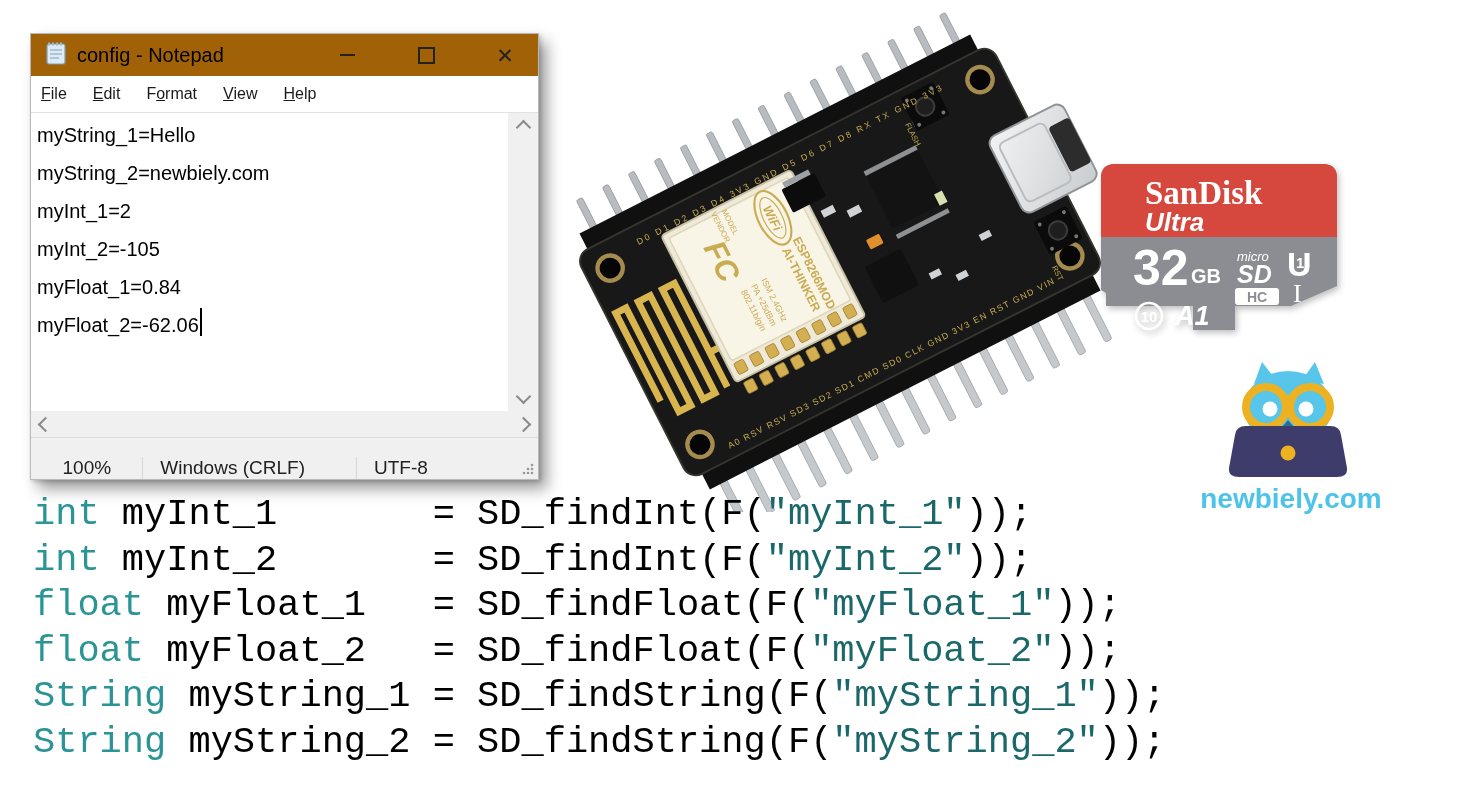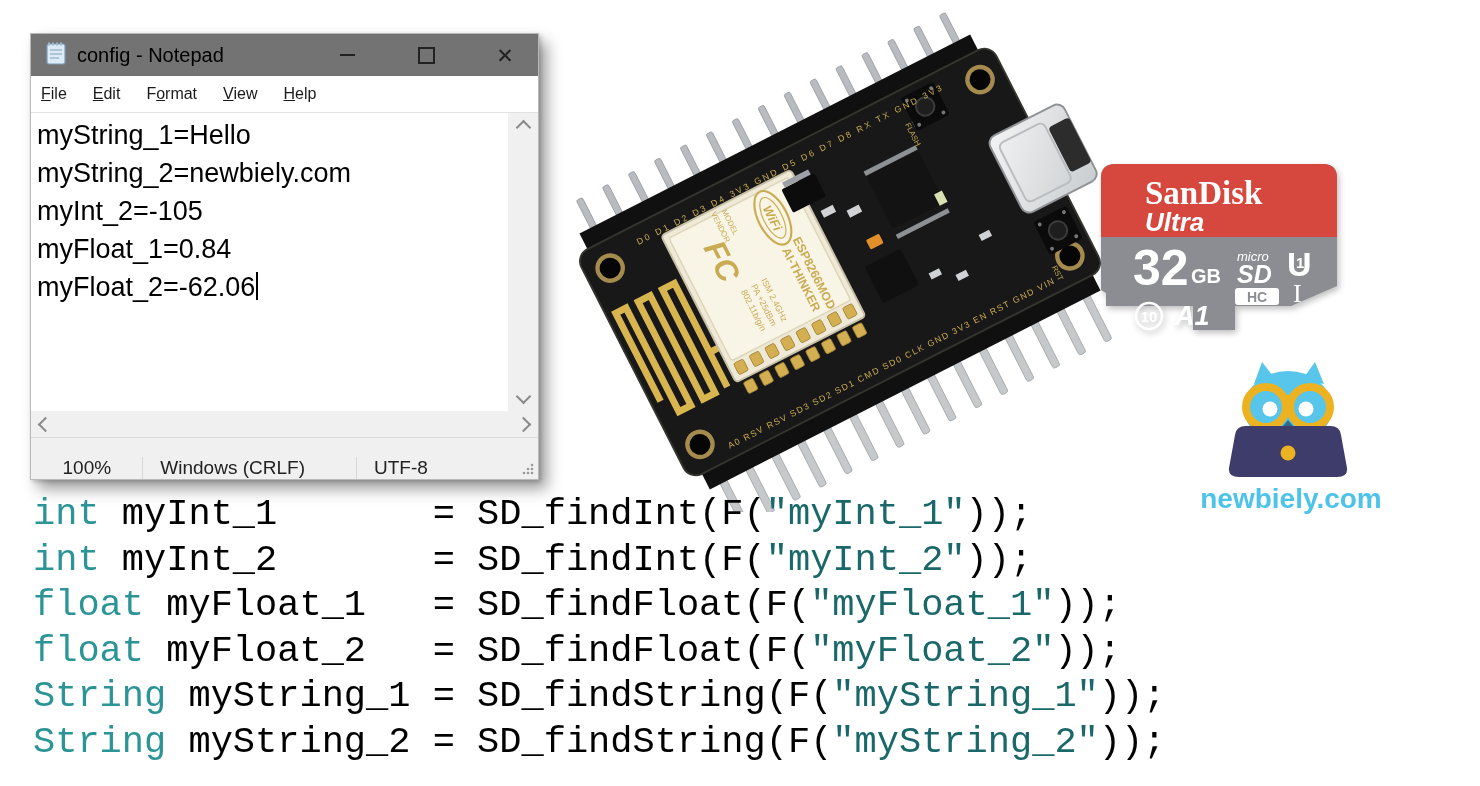--- a/index.html
+++ b/index.html
@@ -3,36 +3,36 @@
 <meta charset="utf-8">
 <style>
   html,body{margin:0;padding:0;background:#fff;}
   .canvas{position:relative;width:1480px;height:786px;background:#ffffff;overflow:hidden;
           font-family:"Liberation Sans",sans-serif;}
 
   
   .np-window{position:absolute;left:30px;top:33px;width:507px;height:445px;background:#fff;
              border:1px solid #b9b9b9;box-shadow:8px 9px 14px rgba(0,0,0,.38),2px 2px 4px rgba(0,0,0,.18);
              display:flex;flex-direction:column;}
-  .np-titlebar{height:42px;display:flex;align-items:center;background:#737373;flex:0 0 auto;justify-content:space-between;}
+  .np-titlebar{height:42px;display:flex;align-items:center;background:#a16207;flex:0 0 auto;justify-content:space-between;}
   .np-title-icon{margin-left:13px;flex:0 0 auto;}
   .np-title{margin-left:9px;font-size:20px;color:#000;flex:1 1 auto;white-space:nowrap;}
   .np-controls{display:flex;align-items:center;gap:33px;margin-right:10px;}
   .np-btn{width:46px;height:38px;display:flex;align-items:center;justify-content:center;cursor:default;}
   .np-min-glyph{width:15px;height:2px;background:#222;}
   .np-max-glyph{width:13px;height:13px;border:2px solid #222;}
   .np-close-glyph{font-size:21px;color:#222;line-height:1;}
   .np-menubar{height:36px;display:flex;align-items:center;background:#fff;font-size:16px;color:#1a1a1a;
               padding-left:10px;flex:0 0 auto;}
   .menu-item{padding:0 13px;white-space:pre;}
   .menu-item:first-child{padding-left:0;}
   .akey{text-decoration:underline;}
   .np-body{position:relative;flex:1 1 auto;border-top:1px solid #e2e2e2;}
   .np-text{position:absolute;left:0;top:0;right:30px;bottom:26px;background:#fff;overflow:hidden;
-           font-size:27px;color:#000;padding:3px 0 0 6px;line-height:38px;}
+           font-size:20px;color:#000;padding:3px 0 0 6px;line-height:38px;}
   .np-line{white-space:pre;}
   .caret{display:inline-block;width:2px;height:28px;background:#000;vertical-align:-4px;margin-left:1px;}
   .np-vscroll{position:absolute;right:0;top:0;width:30px;bottom:26px;background:#f0f0f0;
               display:flex;flex-direction:column;justify-content:space-between;align-items:center;padding:9px 0;}
   .np-hscroll{position:absolute;left:0;right:0;bottom:0;height:26px;background:#f0f0f0;
               display:flex;justify-content:space-between;align-items:center;padding:0 9px;}
   .chev{width:9px;height:9px;border-left:2px solid #8a8a8a;border-top:2px solid #8a8a8a;}
   .chev-up{transform:rotate(45deg);}
   .chev-down{transform:rotate(225deg);}
   .chev-left{transform:rotate(-45deg);}
@@ -94,20 +94,21 @@
       <span class="menu-item"><span></span><span class="akey">E</span><span>dit</span></span>
       <span class="menu-item"><span>F</span><span class="akey">o</span><span>rmat</span></span>
       <span class="menu-item"><span></span><span class="akey">V</span><span>iew</span></span>
       <span class="menu-item"><span></span><span class="akey">H</span><span>elp</span></span>
     </div>
 
     <div class="np-body">
       <div class="np-text">
         <div class="np-line"><span>myString_1=Hello</span></div>
         <div class="np-line"><span>myString_2=newbiely.com</span></div>
+        <div class="np-line"><span>myInt_1=2</span></div>
         <div class="np-line"><span>myInt_2=-105</span></div>
         <div class="np-line"><span>myFloat_1=0.84</span></div>
         <div class="np-line"><span>myFloat_2=-62.06</span><span class="caret"></span></div>
       </div>
       <div class="np-vscroll">
         <span class="chev chev-up"></span>
         <span class="chev chev-down"></span>
       </div>
       <div class="np-hscroll">
         <span class="chev chev-left"></span>

